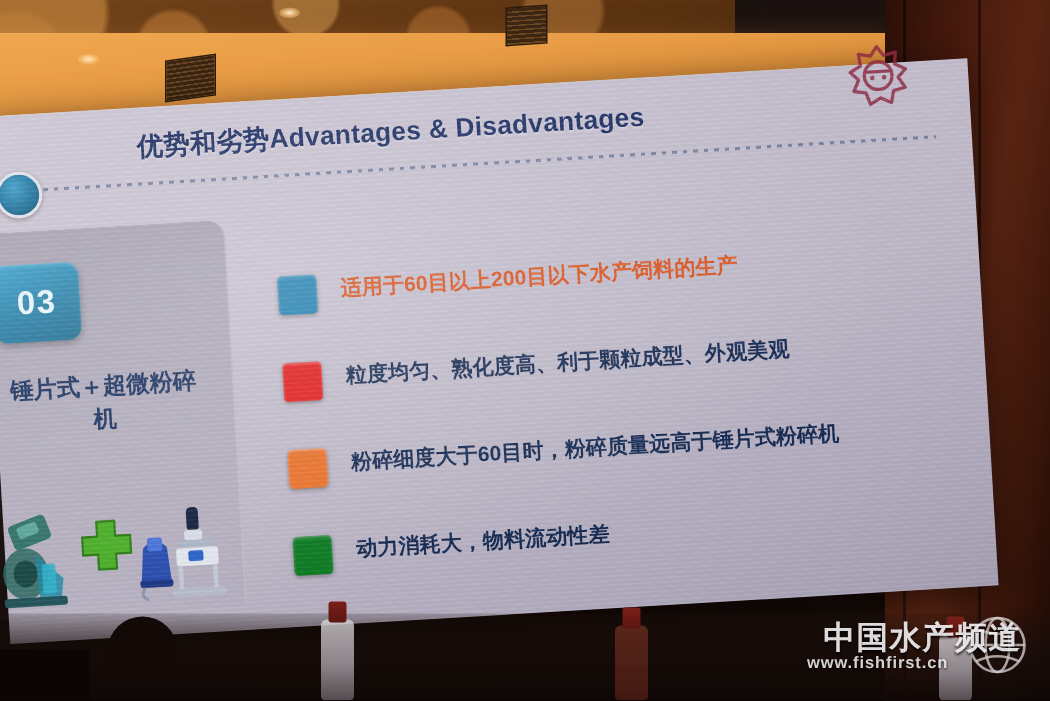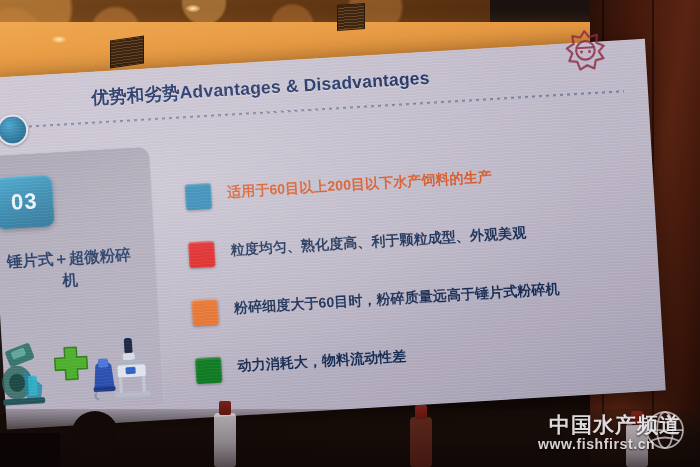--- a/index.html
+++ b/index.html
@@ -268,21 +268,21 @@
     font-size: 21px;
     font-weight: 700;
     color: rgba(250,248,250,.88);
     letter-spacing: 1px;
     text-shadow: 0 1px 2px rgba(0,0,0,.8);
     margin-left: 37px;
   }
   .wm-url {
     position: absolute;
     left: 32px; top: 33px;
-    font-size: 14px;
+    font-size: 11px;
     font-weight: 700;
     color: rgba(248,246,248,.85);
     letter-spacing: .6px;
     text-shadow: 0 1px 2px rgba(0,0,0,.8);
   }
   .wm-globe {
     position: absolute;
     right: 2px; top: 2px;
     width: 50px; height: 50px;
     opacity: .8;

